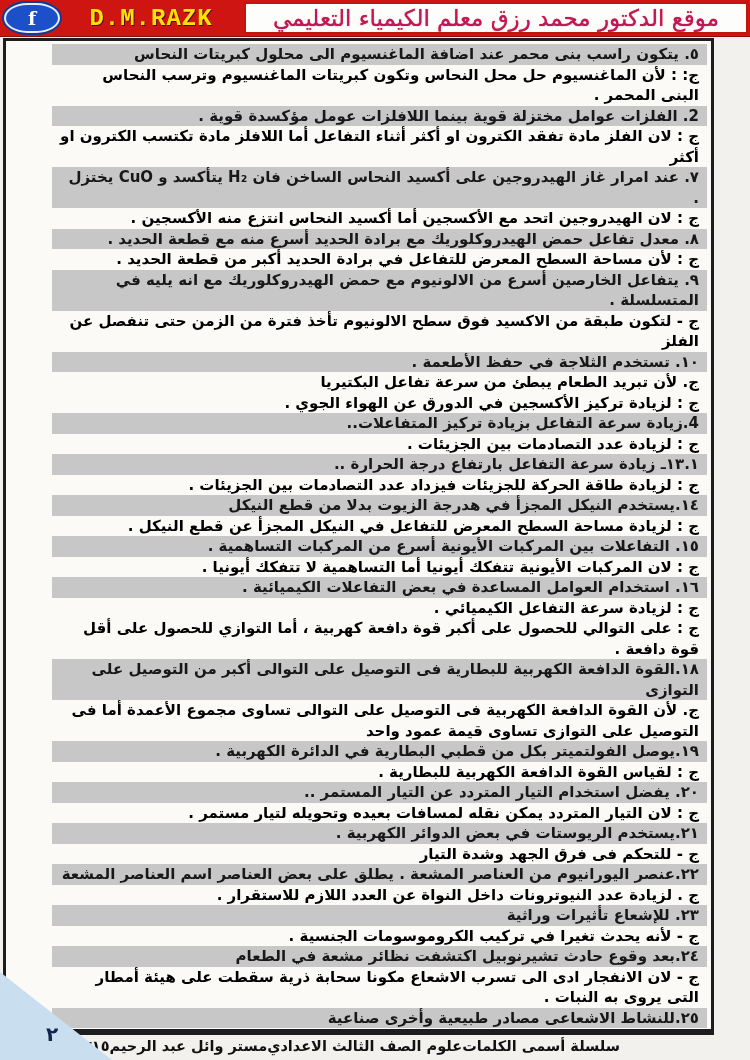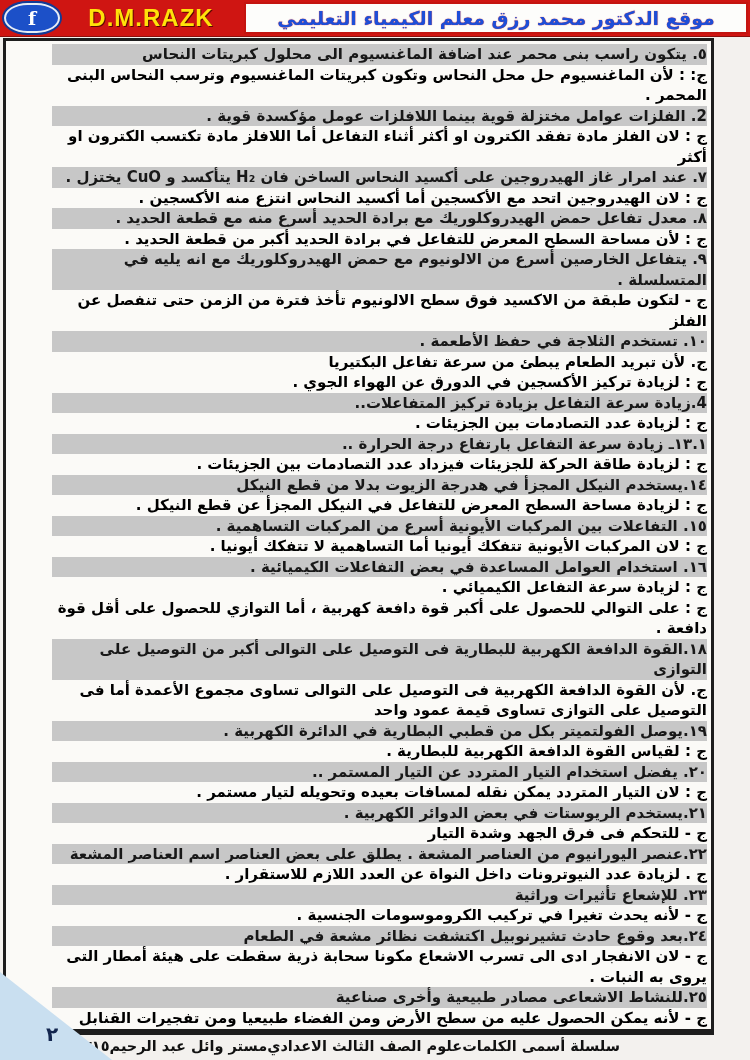--- a/index.html
+++ b/index.html
@@ -15,29 +15,29 @@
     background:#cf1512;
     display:flex;flex-direction:row;align-items:center;
     box-shadow:0 1px 0 #8c0f0c;
   }
   .title-box{
     height:28px;margin:2px 2px 2px 6px;flex:0 0 500px;
     background:#fdfdfb;border:2px solid #c41410;
     display:flex;align-items:center;justify-content:center;
   }
   .title-box span{
-    color:#1d4ed8;font-weight:bold;font-size:19px;white-space:nowrap;
+    color:#be185d;font-weight:normal;font-size:23px;white-space:nowrap;
     text-shadow:0 0 1px #d6201a;
   }
   .brand{
     flex:1;display:flex;align-items:center;justify-content:center;
   }
   .brand span{
     color:#ffe20a;font-weight:bold;font-size:24px;letter-spacing:1px;
-    font-family:Liberation Sans, sans-serif;
+    font-family:Liberation Mono, monospace;
     text-shadow:1px 1px 0 #5a0503;
   }
   .fb{
     flex:0 0 64px;display:flex;align-items:center;justify-content:center;
   }
   .fb .bubble{
     width:52px;height:26px;background:#1c50c8;border-radius:50% 50% 50% 50%/60% 60% 60% 60%;
     border:2px solid #e8edf6;box-shadow:0 0 0 2px #123a96;
     display:flex;align-items:center;justify-content:center;
   }
@@ -46,21 +46,21 @@
   }
   
   .sheet{
     position:absolute;top:38px;left:3px;right:36px;bottom:28px;
     background:#fbfaf7;border:3px solid #1d1d1d;
     box-shadow:0 3px 0 #1d1d1d;
     padding:3px 4px;box-sizing:border-box;overflow:hidden;
   }
   .q,.a{
     font-size:15px;line-height:20.5px;font-weight:bold;color:#181818;
-    padding:0 0;text-align:right;margin-left:42px;
+    padding:0 8px;text-align:right;margin-left:42px;
   }
   .q{background:#c7c7c7;}
   .a{background:transparent;color:#000000;}
   
   .footer{
     position:absolute;bottom:2px;right:130px;width:565px;height:24px;
     display:flex;align-items:center;justify-content:space-between;
   }
   .footer span{
     font-size:14.5px;font-weight:bold;color:#111;white-space:nowrap;

